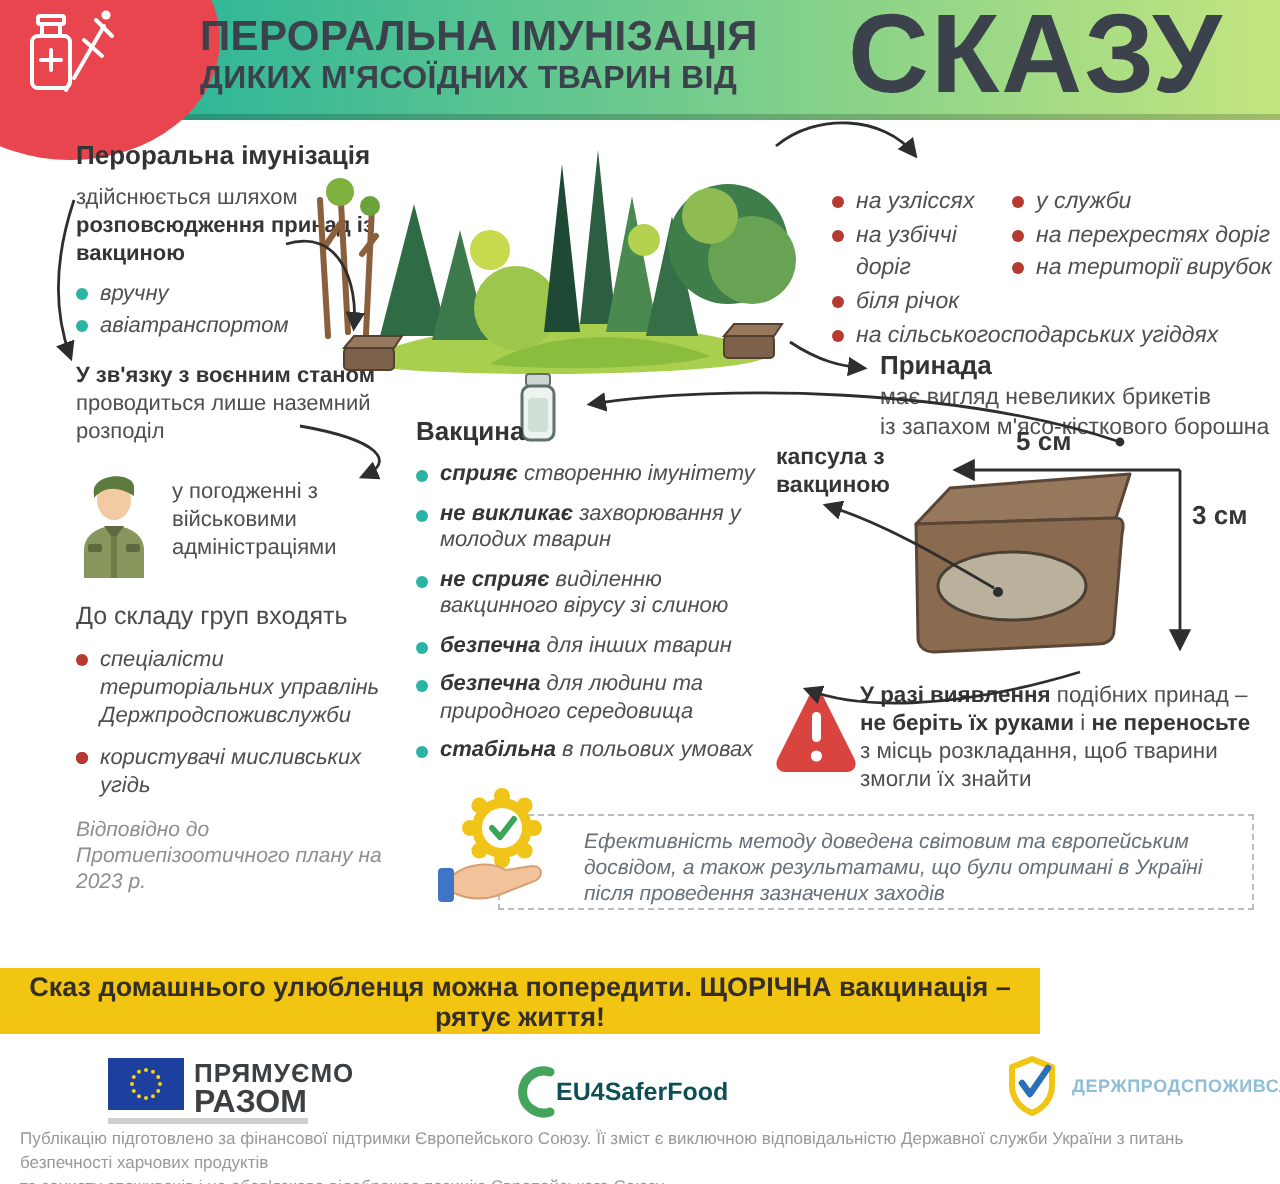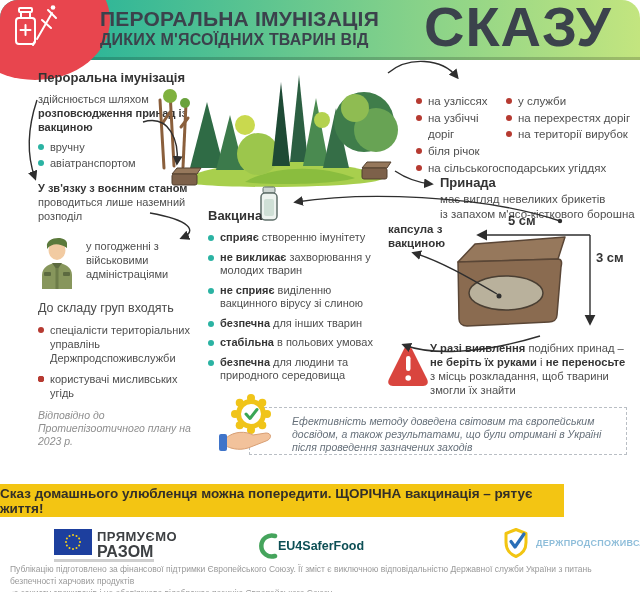--- a/index.html
+++ b/index.html
@@ -1,35 +1,35 @@
 <!DOCTYPE html>
 <html style="--teal: #16ae9c; --lightgreen: #c3e57f; --red: #e8454e; --banner: #f3c513; --bullet_teal: #2bb3a3; --bullet_red: #b63a31; --warning_red: #d9453e;"><head>
 <meta charset="utf-8">
 <style>
   html,body{margin:0;padding:0;background:#fff;}
   .page{position:relative;width:640px;height:592px;overflow:hidden;background:#fff;
-        font-family:"Liberation Sans",sans-serif;color:#4f4f4f;border-radius:18px;}
+        font-family:"Liberation Sans",sans-serif;color:#4f4f4f;}
 
   
   .header{position:absolute;left:0;top:0;width:640px;height:60px;
           background:linear-gradient(90deg,var(--teal),var(--lightgreen));
           border-bottom:3px solid rgba(0,0,0,.18);box-sizing:border-box;}
   .red-blob{position:absolute;left:-40px;top:-40px;width:150px;height:120px;border-radius:50%;
             background:var(--red);}
   .hdr-icon{position:absolute;left:12px;top:3px;}
   .hdr-titles{position:absolute;left:100px;top:7px;color:#3b424c;line-height:1.12;}
   .hdr-l1{font-size:21px;font-weight:bold;letter-spacing:.2px;}
   .hdr-l2{font-size:16px;font-weight:bold;letter-spacing:.2px;}
   .hdr-big{position:absolute;left:424px;top:-6px;font-size:56px;font-weight:bold;color:#3b424c;letter-spacing:1px;}
 
   
   .abs{position:absolute;}
   .h13{font-size:13px;font-weight:bold;color:#333;}
   ul{list-style:none;margin:0;padding:0;}
-  li{position:relative;padding-left:12px;font-size:11px;line-height:14px;}
+  li{position:relative;padding-left:12px;font-size:11px;line-height:14px;font-style:italic;}
   li .dot{position:absolute;left:0;top:4px;width:6px;height:6px;border-radius:50%;}
   .dot-teal{background:var(--bullet_teal);}
   .dot-red{background:var(--bullet_red);}
   .b{font-weight:bold;color:#353535;}
   .lead{font-weight:bold;color:#353535;margin-right:3px;}
 
   
   .left-col{left:38px;top:70px;width:158px;}
   .left-col .intro{font-size:11px;line-height:14px;margin-top:7px;}
   .left-col .methods{margin-top:6px;}
@@ -63,23 +63,23 @@
 
   
   .warn-text{left:430px;top:341px;width:206px;font-size:11.2px;line-height:14px;}
 
   
   .note-box{left:249px;top:407px;width:378px;height:48px;border:1px dashed #b9bec4;
             box-sizing:border-box;padding:7px 8px 0 42px;font-size:10.5px;font-style:italic;
             color:#66707a;line-height:13px;}
 
   
-  .banner{left:0;top:484px;width:564px;height:33px;background:var(--banner);
+  .banner{left:0;top:484px;width:520px;height:33px;background:var(--banner);
           display:flex;align-items:center;justify-content:center;
-          font-size:13.5px;font-weight:bold;color:#332f28;}
+          font-size:13.5px;font-weight:bold;color:#332f28;text-align:center;}
 
   
   .eu-logo{left:54px;top:529px;display:flex;}
   .eu-text{padding-left:5px;color:#3d4043;}
   .eu-top{font-size:13px;font-weight:bold;letter-spacing:.5px;}
   .eu-bottom{font-size:16px;font-weight:bold;line-height:16px;}
   .eu-sub{left:54px;top:559px;width:100px;height:3px;background:#cfcfcf;}
   .saferfood{left:258px;top:532px;display:flex;align-items:center;justify-content:flex-end;}
   .saferfood-text{font-size:12.5px;font-weight:bold;color:#0d4f55;margin-left:-4px;}
   .dpss{left:503px;top:527px;display:flex;align-items:center;}
@@ -194,22 +194,22 @@
       <rect x="4" y="7" width="16" height="27" rx="4" fill="#edf3ef" stroke="#5f6f6a" stroke-width="1.5"></rect>
       <rect x="7" y="13" width="10" height="17" rx="2" fill="#cfe0d6"></rect>
     </svg>
   </div>
   <div class="abs vac-h h13">Вакцина</div>
   <ul class="abs vac-list">
     <li><span class="dot dot-teal"></span><span class="lead">сприяє</span><span>створенню імунітету</span></li>
     <li><span class="dot dot-teal"></span><span class="lead">не викликає</span><span>захворювання у молодих тварин</span></li>
     <li><span class="dot dot-teal"></span><span class="lead">не сприяє</span><span>виділенню вакцинного вірусу зі слиною</span></li>
     <li><span class="dot dot-teal"></span><span class="lead">безпечна</span><span>для інших тварин</span></li>
+    <li><span class="dot dot-teal"></span><span class="lead">безпечна</span><span>для людини та природного середовища</span></li>
     <li><span class="dot dot-teal"></span><span class="lead">стабільна</span><span>в польових умовах</span></li>
-    <li><span class="dot dot-teal"></span><span class="lead">безпечна</span><span>для людини та природного середовища</span></li>
   </ul>
 
   <div class="abs loc">
     <div class="loc-cols">
       <ul class="loc-col1">
         <li><span class="dot dot-red"></span><span>на узліссях</span></li>
         <li><span class="dot dot-red"></span><span>на узбіччі доріг</span></li>
         <li><span class="dot dot-red"></span><span>біля річок</span></li>
       </ul>
       <ul>

